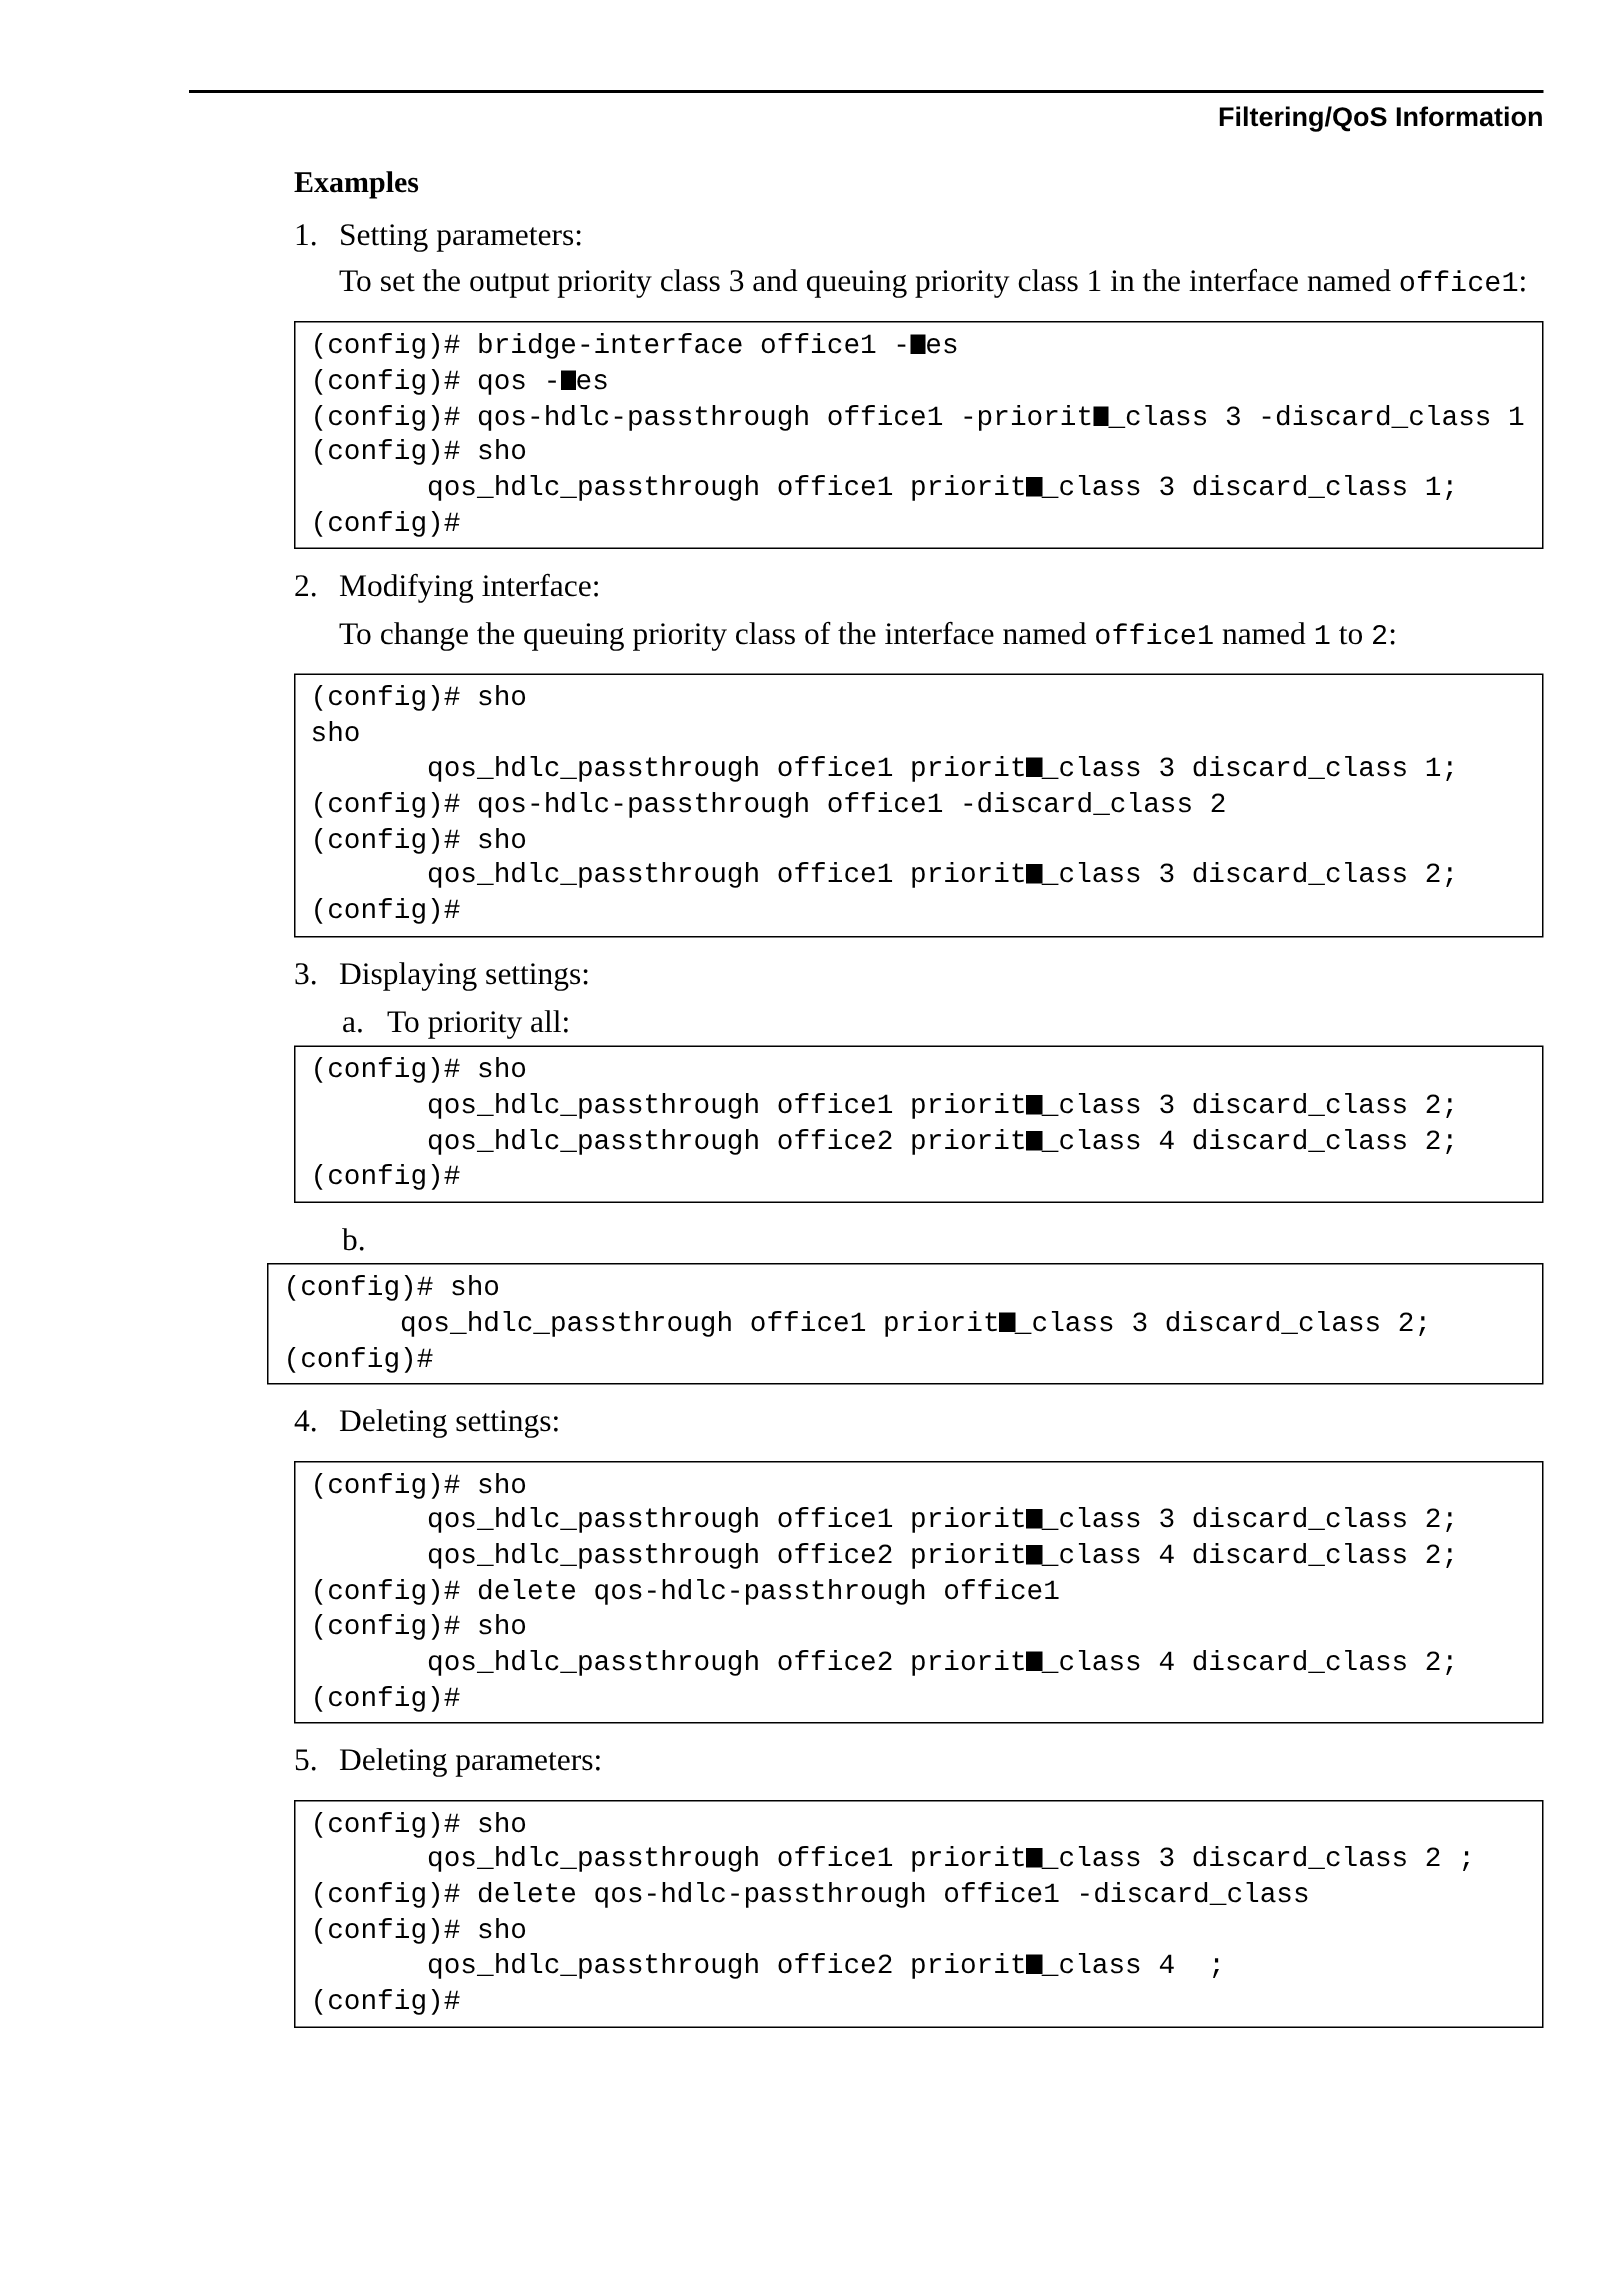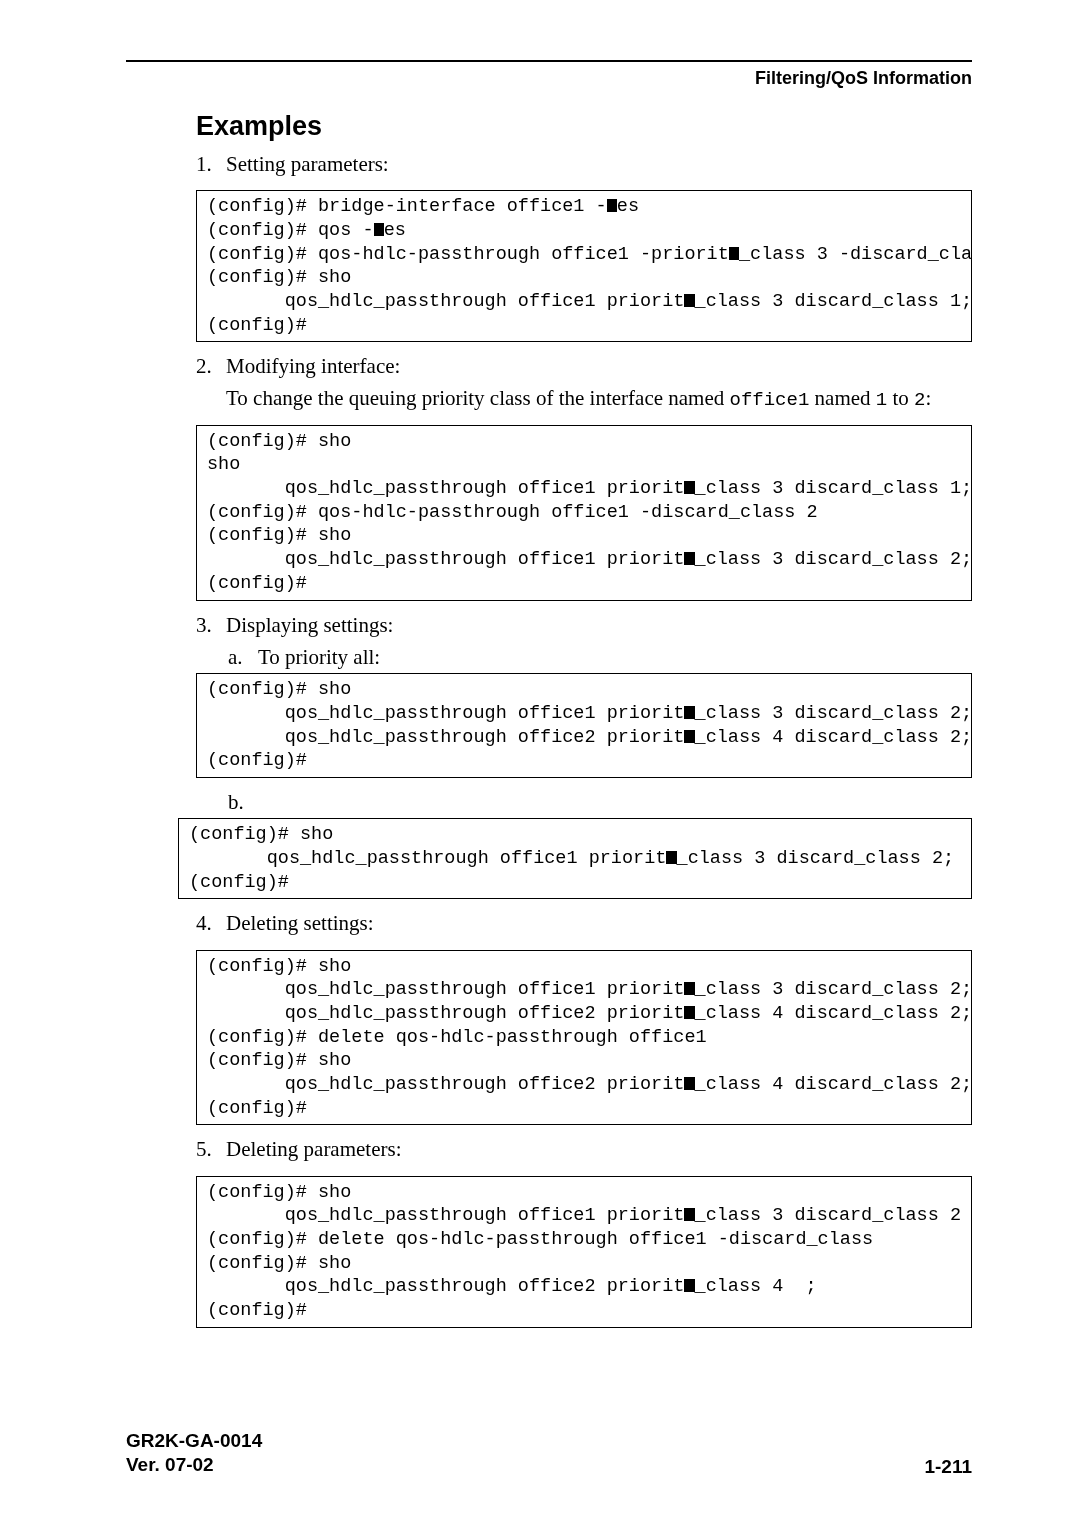--- a/index.html
+++ b/index.html
@@ -9,44 +9,44 @@
     width: 1080px;
     height: 1528px;
     background: #ffffff;
     font-family: "Times New Roman", Times, serif;
     color: #000000;
   }
   .page {
     box-sizing: border-box;
     width: 1080px;
     height: 1528px;
-    padding: 60px 108px 50px 126px;
+    padding: 60px 51px 50px 126px;
     display: flex;
     flex-direction: column;
   }
   .header-rule {
     border: none;
     border-top: 2px solid #000;
     margin: 0 0 6px 0;
   }
   .run-head {
     text-align: right;
     font-family: Arial, Helvetica, sans-serif;
     font-weight: bold;
     font-size: 18px;
     margin-bottom: 22px;
   }
   .content {
     flex: 1 1 auto;
     padding-left: 70px;
   }
   .section-heading {
-    font-family: Liberation Sans, sans-serif;
+    font-family: Liberation Serif, serif;
     font-weight: bold;
-    font-size: 27px;
+    font-size: 20px;
     margin: 0 0 8px 0;
   }
   .num-item {
     display: flex;
     font-family: "Bookman Old Style", "Times New Roman", serif;
     font-size: 21px;
     line-height: 1.35;
     margin: 0 0 4px 0;
   }
   .num-item .num {
@@ -113,20 +113,23 @@
   <div class="run-head">Filtering/QoS Information</div>
 
   <div class="content">
 
     <div class="section-heading">Examples</div>
 
     <div class="num-item">
       <span class="num">1.</span>
       <span>Setting parameters:</span>
     </div>
+    <p class="body-para">
+      <span>To set the output priority class 3 and queuing priority class 1 in the interface named </span><span class="mono-inline">office1</span><span>:</span>
+    </p>
     <div class="codebox"><span>(config)# bridge-interface office1 -</span><span class="blk"></span><span>es</span>
 <span>(config)# qos -</span><span class="blk"></span><span>es</span>
 <span>(config)# qos-hdlc-passthrough office1 -priorit</span><span class="blk"></span><span>_class 3 -discard_class 1</span>
 <span>(config)# sho</span>
 <span>       qos_hdlc_passthrough office1 priorit</span><span class="blk"></span><span>_class 3 discard_class 1;</span>
 <span>(config)#</span></div>
 
     <div class="num-item">
       <span class="num">2.</span>
       <span>Modifying interface:</span>
@@ -180,20 +183,13 @@
     </div>
     <div class="codebox"><span>(config)# sho</span>
 <span>       qos_hdlc_passthrough office1 priorit</span><span class="blk"></span><span>_class 3 discard_class 2 ;</span>
 <span>(config)# delete qos-hdlc-passthrough office1 -discard_class</span>
 <span>(config)# sho</span>
 <span>       qos_hdlc_passthrough office2 priorit</span><span class="blk"></span><span>_class 4  ;</span>
 <span>(config)#</span></div>
 
   </div>
 
-  <div class="footer">
-    <div class="left">
-      <div>GR2K-GA-0014</div>
-      <div>Ver. 07-02</div>
-    </div>
-    <div>1-211</div>
-  </div>
 </div>
 
 </body></html>

